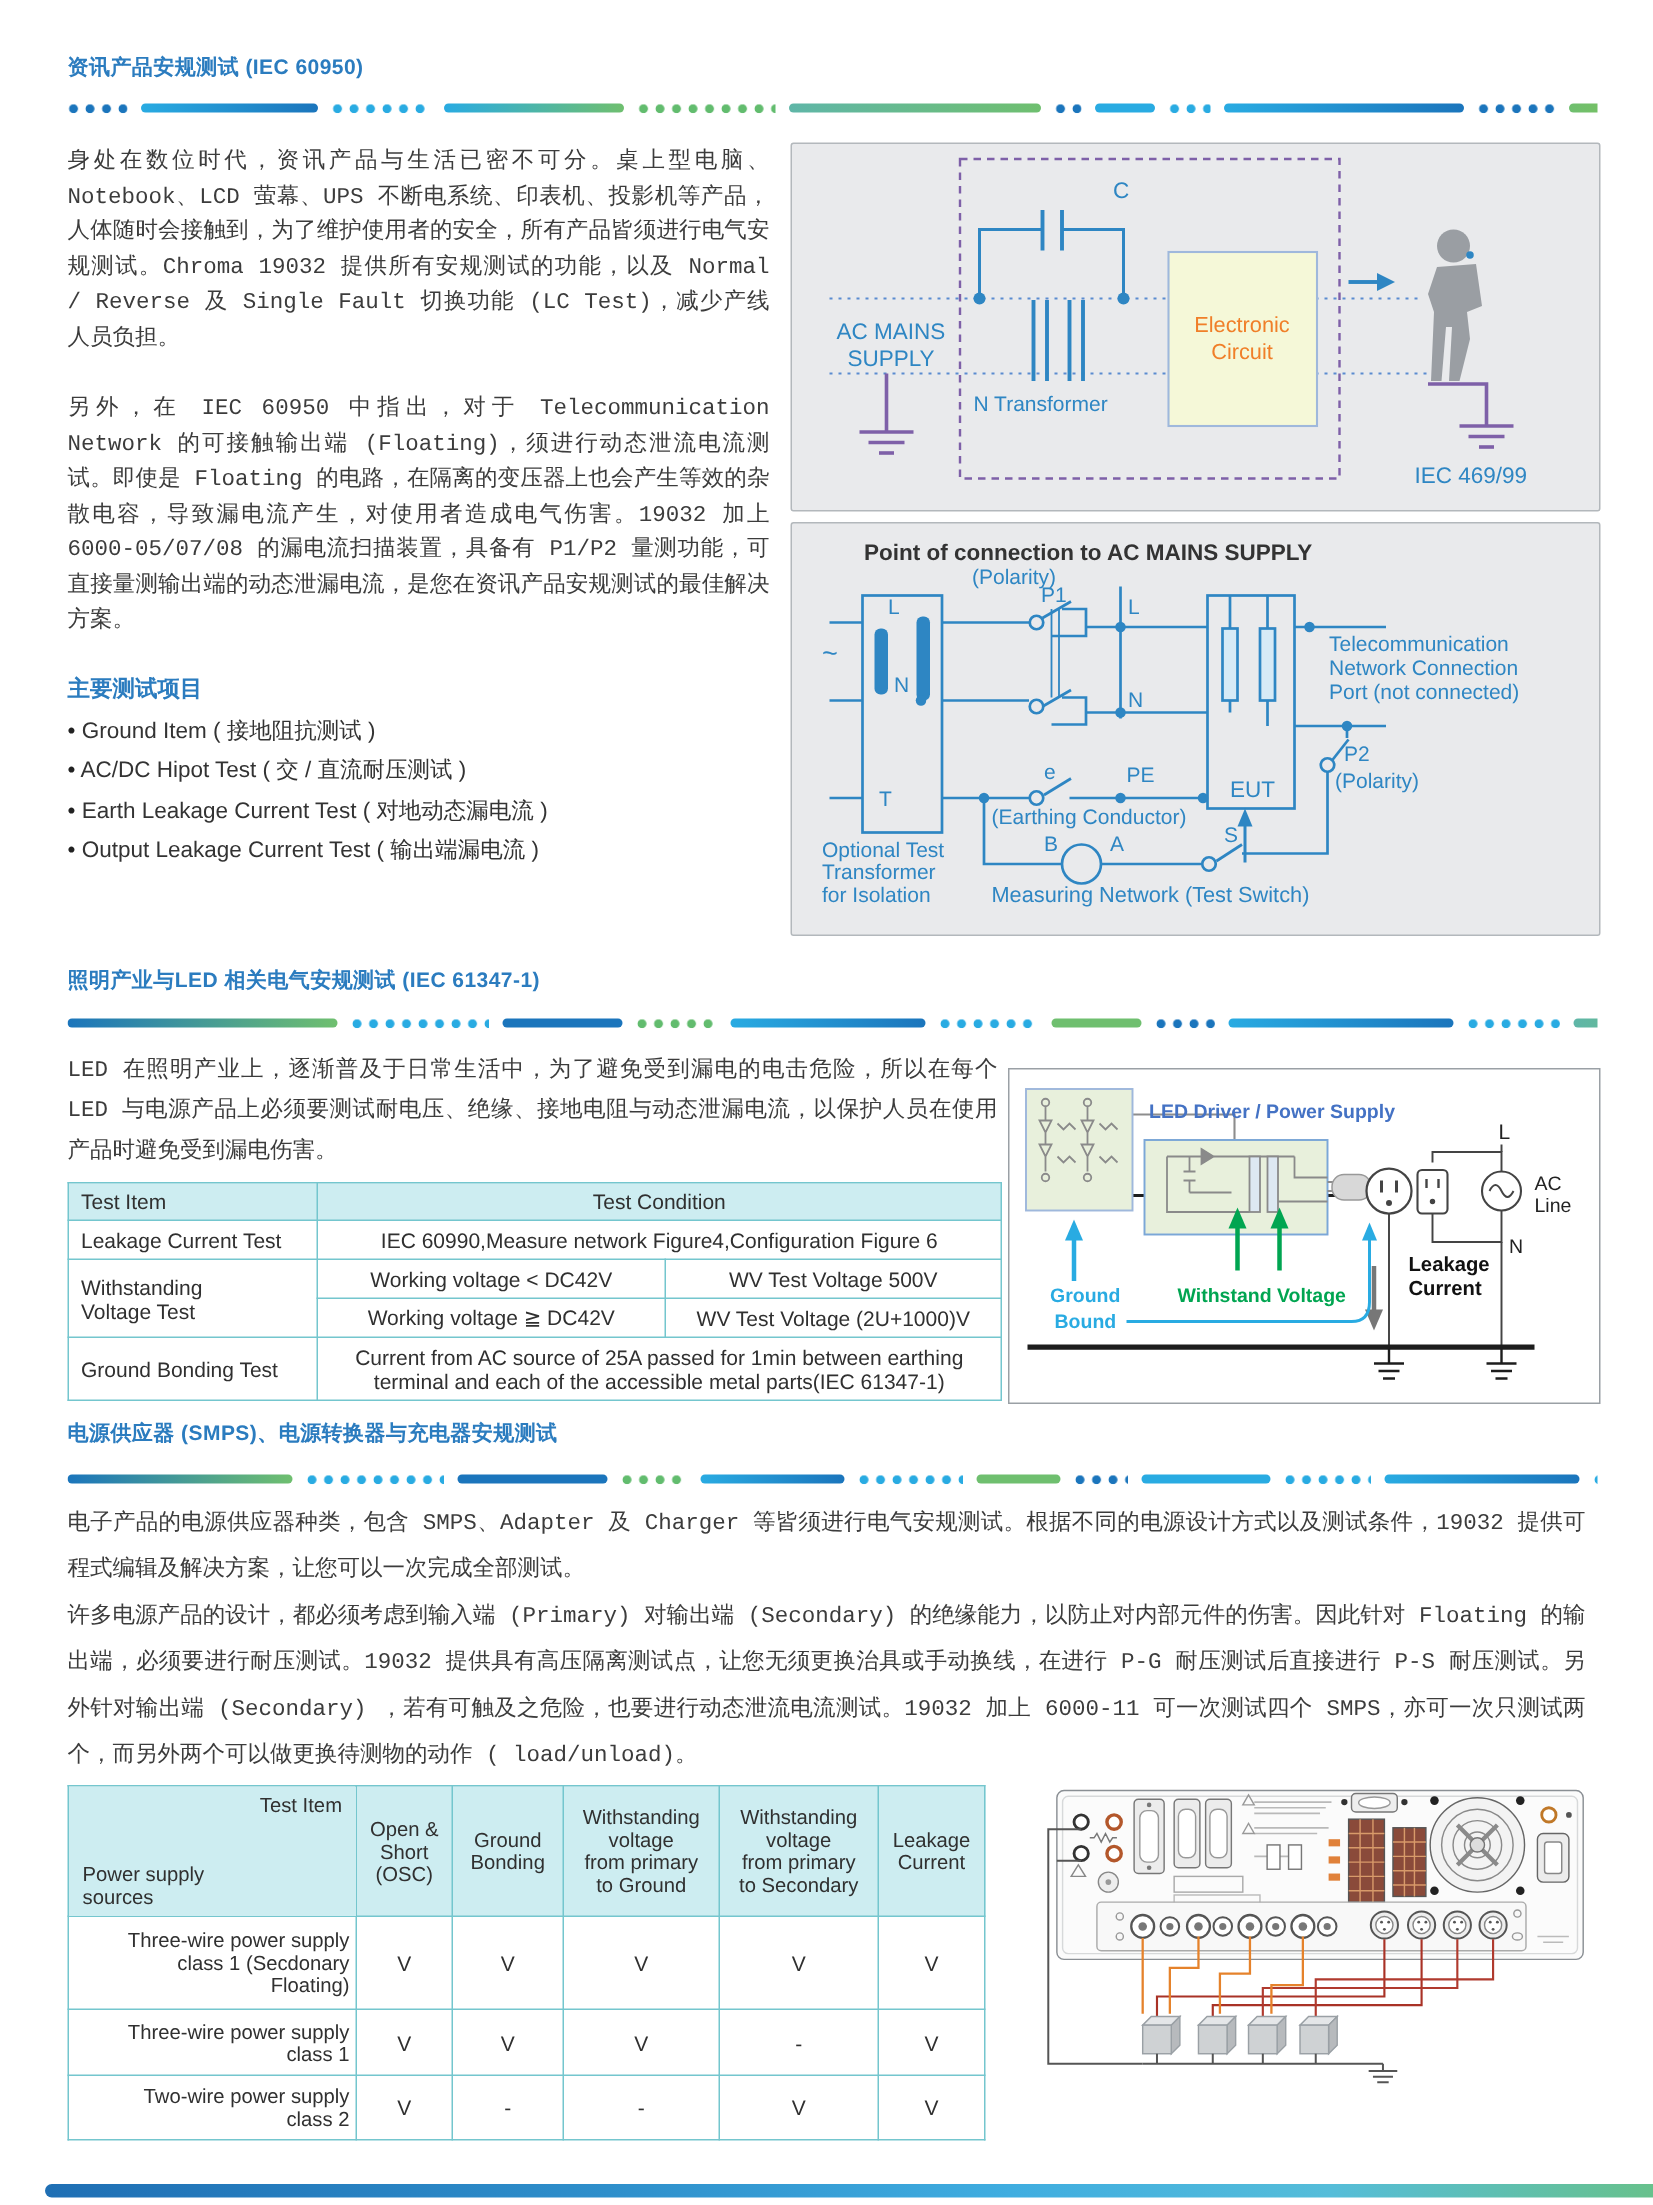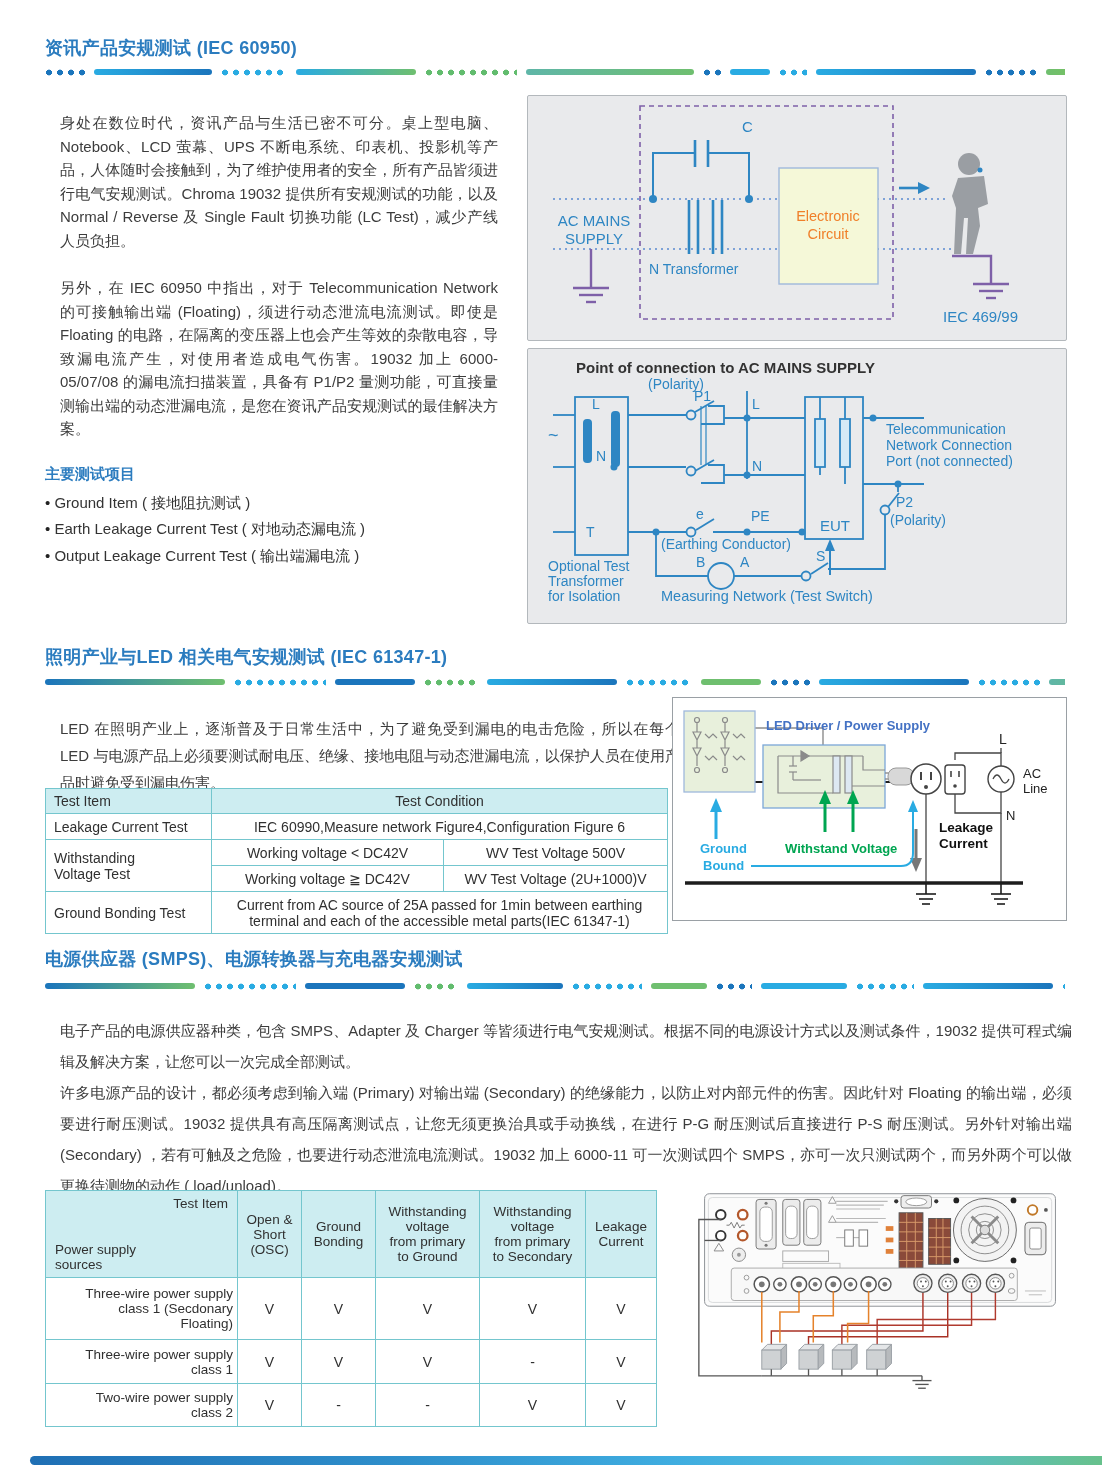--- a/index.html
+++ b/index.html
@@ -1,25 +1,25 @@
 <!DOCTYPE html>
 <html><head>
 <meta charset="utf-8">
 <style>
   html,body{margin:0;padding:0;background:#ffffff;}
   body{font-family:"Liberation Sans","DejaVu Sans",sans-serif;color:#3c3c3c;}
   .page{position:relative;width:1102px;height:1470px;background:#fff;overflow:hidden;}
 
-  .sec-h{position:absolute;margin:0;font-size:18px;font-weight:600;color:#2B7CBF;letter-spacing:.3px;white-space:nowrap;}
+  .sec-h{position:absolute;margin:0;font-size:14px;font-weight:600;color:#2B7CBF;letter-spacing:.3px;white-space:nowrap;}
 
   .divider{position:absolute;display:flex;align-items:center;gap:9px;height:8px;overflow:hidden;flex-wrap:nowrap;}
   .d-dash{height:6.5px;border-radius:4px;flex:none;}
   .d-dots{height:7px;flex:none;background-image:radial-gradient(circle at 4px 3.5px, var(--c) 2.7px, transparent 3.2px);background-size:11px 7px;background-repeat:repeat-x;}
 
-  .p{position:absolute;margin:15px;font-size:15px;line-height:23.5px;text-align:justify;}
+  .p{position:absolute;margin:0;font-size:15px;line-height:23.5px;text-align:justify;font-family:Liberation Mono, monospace;}
   .p3{line-height:31px;}
   .list-title{position:static;margin:24px 0 6px 0;color:#2B7CBF;font-size:15px;font-weight:bold;}
   .ti-list{margin:0;padding:0;list-style:none;font-size:15px;color:#333;}
   .ti-list li{line-height:26.5px;}
   .ti-list li::before{content:"• ";color:#222;}
 
   .panel{position:absolute;background:#E9EAEC;border:1px solid #B3B8BC;border-radius:2px;}
   .panel-white{position:absolute;background:#fff;border:1px solid #9aa0a5;}
 
   table{border-collapse:collapse;table-layout:fixed;}
@@ -69,20 +69,21 @@
     <span class="d-dash" style="width:110px;background:linear-gradient(90deg,#6FBF6F,#8CC63F)"></span>
 
   </div>
 
   <div style="position:absolute;left:45px;top:96px;width:468px;">
     <p class="p" style="position:static;">身处在数位时代，资讯产品与生活已密不可分。桌上型电脑、Notebook、LCD 萤幕、UPS 不断电系统、印表机、投影机等产品，人体随时会接触到，为了维护使用者的安全，所有产品皆须进行电气安规测试。Chroma 19032 提供所有安规测试的功能，以及 Normal / Reverse 及 Single Fault 切换功能 (LC Test)，减少产线人员负担。</p>
     <p class="p" style="position:static;margin-top:24px;">另外，在 IEC 60950 中指出，对于 Telecommunication Network 的可接触输出端 (Floating)，须进行动态泄流电流测试。即使是 Floating 的电路，在隔离的变压器上也会产生等效的杂散电容，导致漏电流产生，对使用者造成电气伤害。19032 加上 6000-05/07/08 的漏电流扫描装置，具备有 P1/P2 量测功能，可直接量测输出端的动态泄漏电流，是您在资讯产品安规测试的最佳解决方案。</p>
     <div class="list-title">主要测试项目</div>
     <ul class="ti-list">
       <li>Ground Item ( 接地阻抗测试 )</li>
+      <li>AC/DC Hipot Test ( 交 / 直流耐压测试 )</li>
       <li>Earth  Leakage Current Test ( 对地动态漏电流 )</li>
       <li>Output Leakage Current Test ( 输出端漏电流 )</li>
     </ul>
   </div>
 
   <div class="panel" style="left:527px;top:95px;width:538px;height:244px;">
     <svg width="536" height="242" viewBox="0 0 536 242">
       <rect x="112" y="10" width="253" height="213" fill="none" stroke="#7E60A8" stroke-width="1.6" stroke-dasharray="5 4"></rect>
       <line x1="25" y1="103" x2="418" y2="103" stroke="#5B8BD0" stroke-width="1.4" stroke-dasharray="2 4"></line>
       <line x1="25" y1="153" x2="424" y2="153" stroke="#5B8BD0" stroke-width="1.4" stroke-dasharray="2 4"></line>
@@ -287,21 +288,21 @@
       <td>WV Test Voltage (2U+1000)V</td>
     </tr>
     <tr style="height:42px">
       <td class="item">Ground Bonding Test</td>
       <td colspan="2" class="pre">Current from AC source of 25A passed for 1min between earthing
 terminal and each of the accessible metal parts(IEC 61347-1)</td>
     </tr>
   </tbody>
     </table>
 
-  <div class="panel-white" style="left:672px;top:697px;width:393px;height:222px;">
+  <div class="panel-white" style="left:672px;top:712px;width:393px;height:222px;">
     <svg width="391" height="220" viewBox="0 0 391 220">
 
       <path d="M18,84 H238" stroke="#1d1d1d" stroke-width="2" fill="none"></path>
       <path d="M82,30 H150 V50" stroke="#8d8d8d" stroke-width="1.4" fill="none"></path>
 
       <rect x="11" y="13" width="71" height="81" fill="#E8F0DC" stroke="#9FB8DC" stroke-width="1.3"></rect>
       <g stroke="#8a8a8a" stroke-width="1.2" fill="none">
         <circle cx="24" cy="22" r="2.5"></circle>
           <circle cx="52" cy="22" r="2.5"></circle>
         <path d="M24,25 V34 M20,34 L28,34 L24,42 Z M24,42 V50 M20,50 L28,50 L24,58 Z M24,58 V68"></path>

